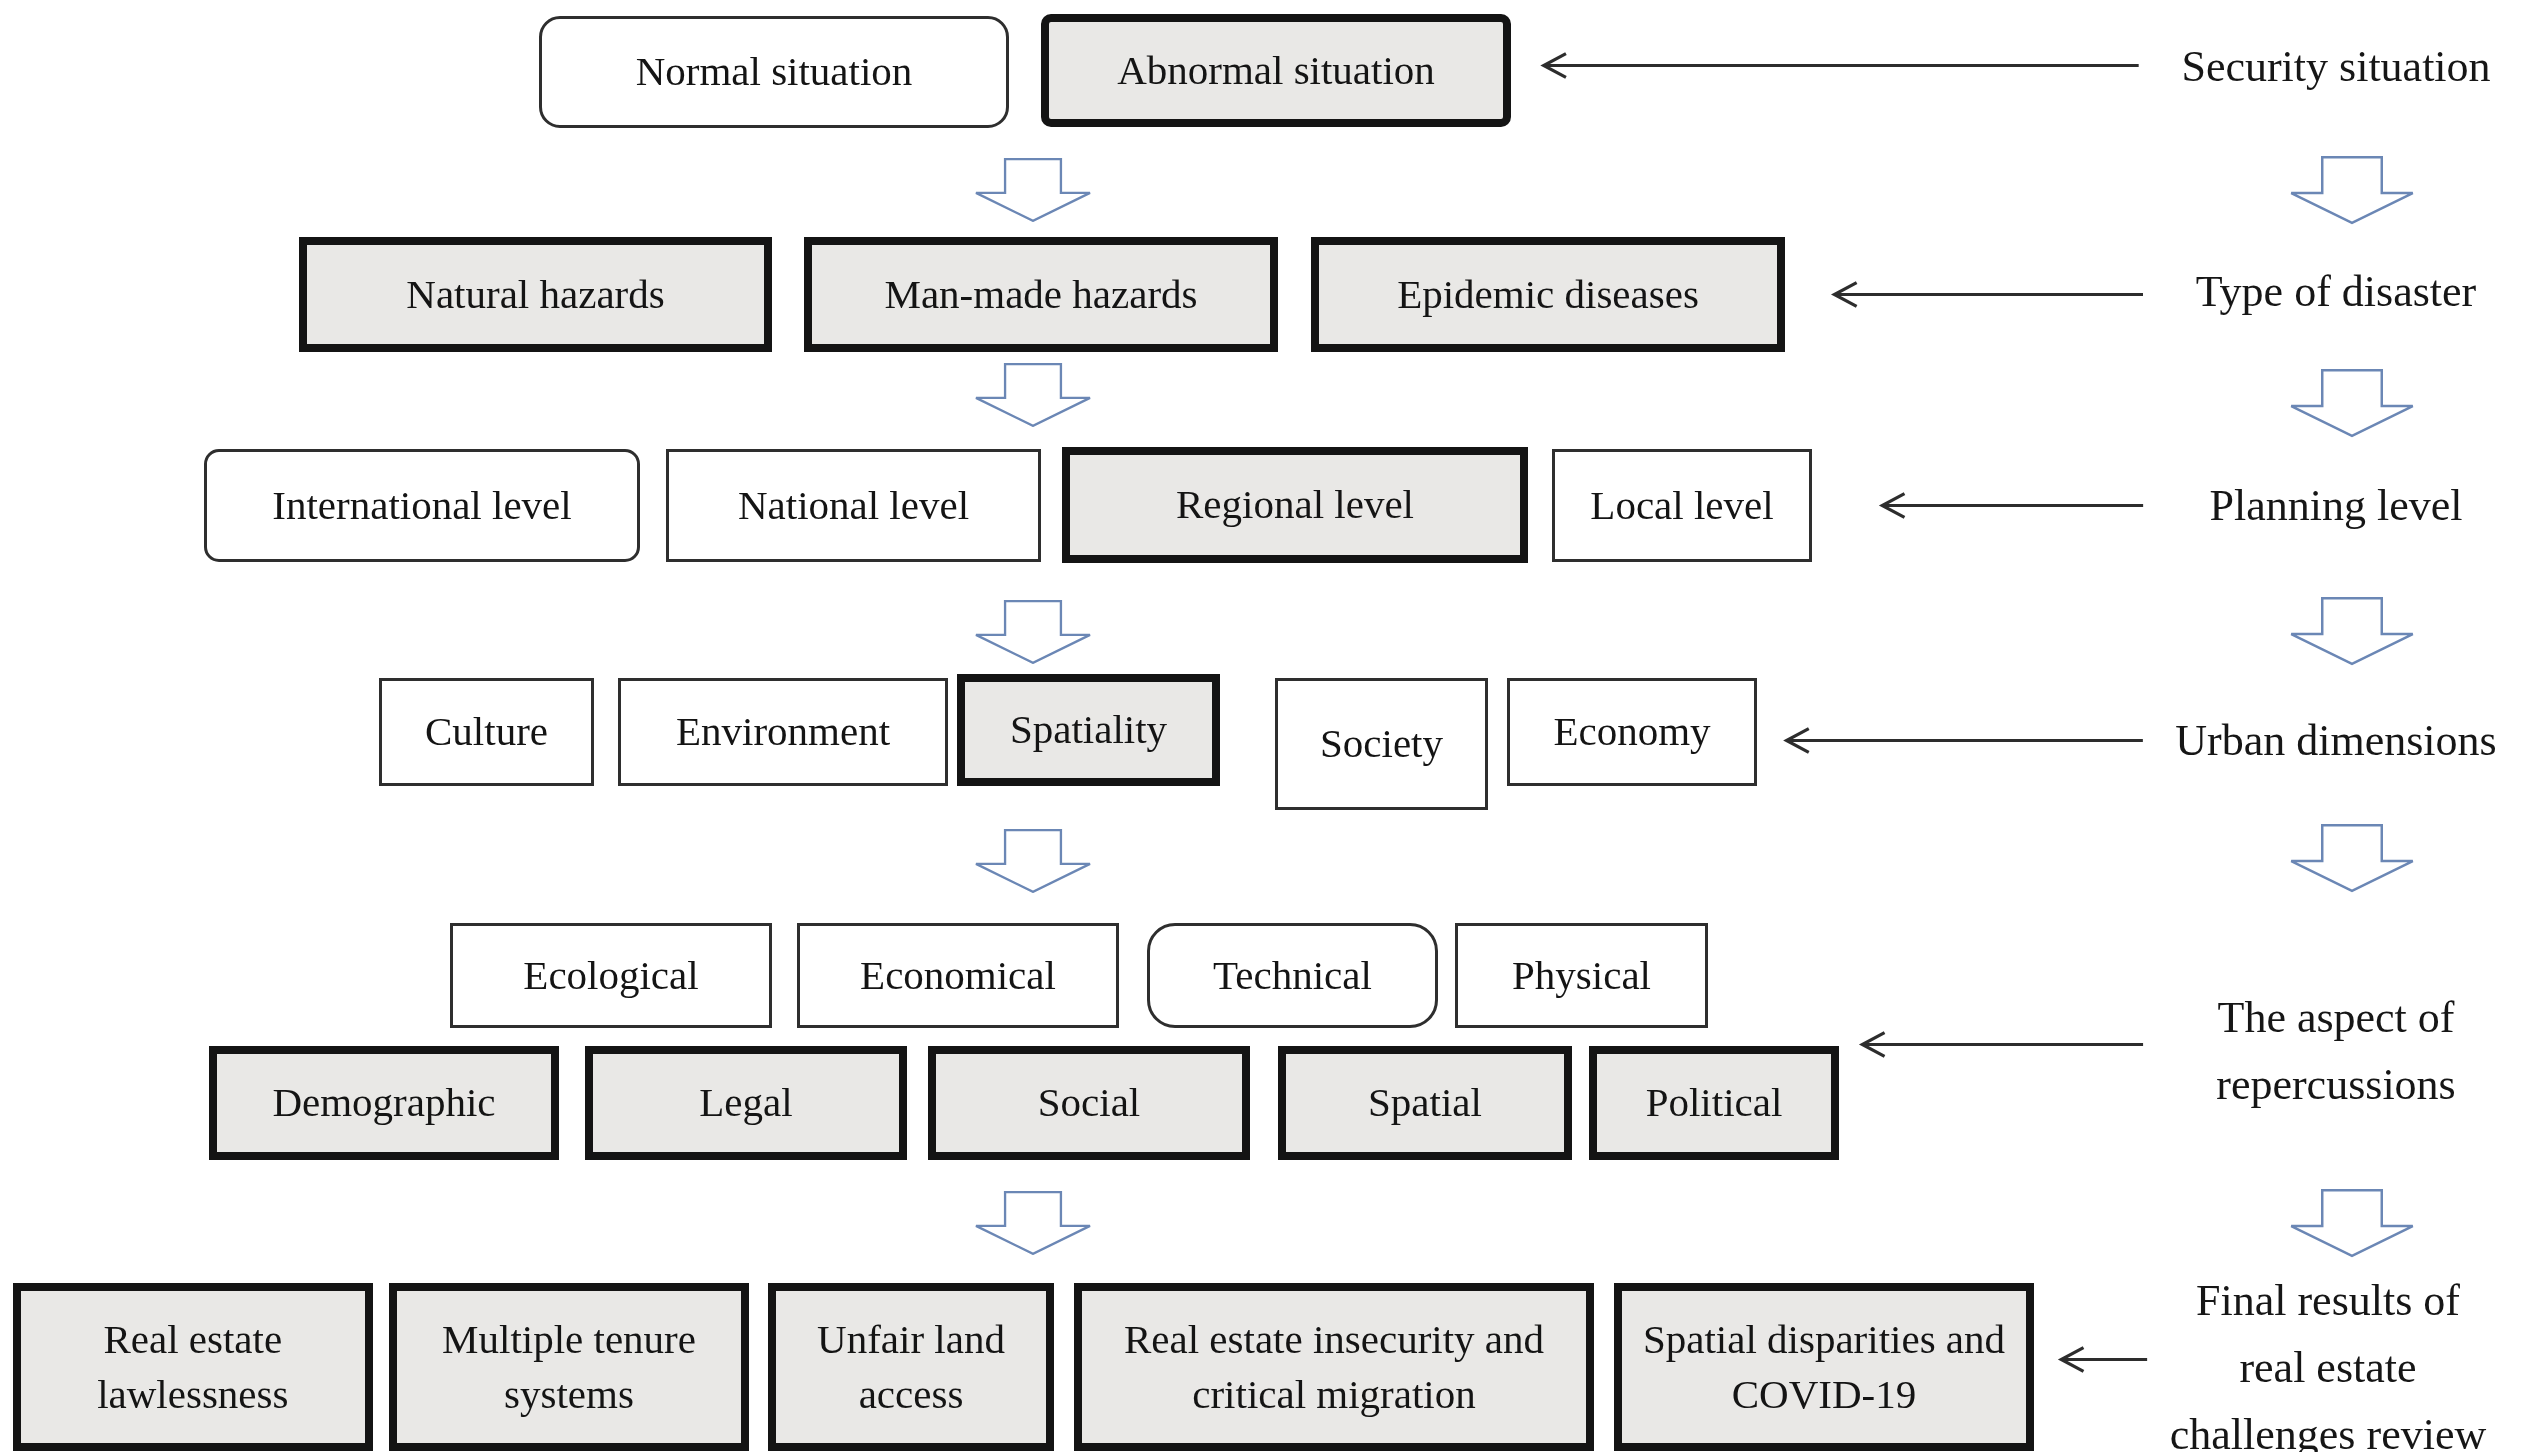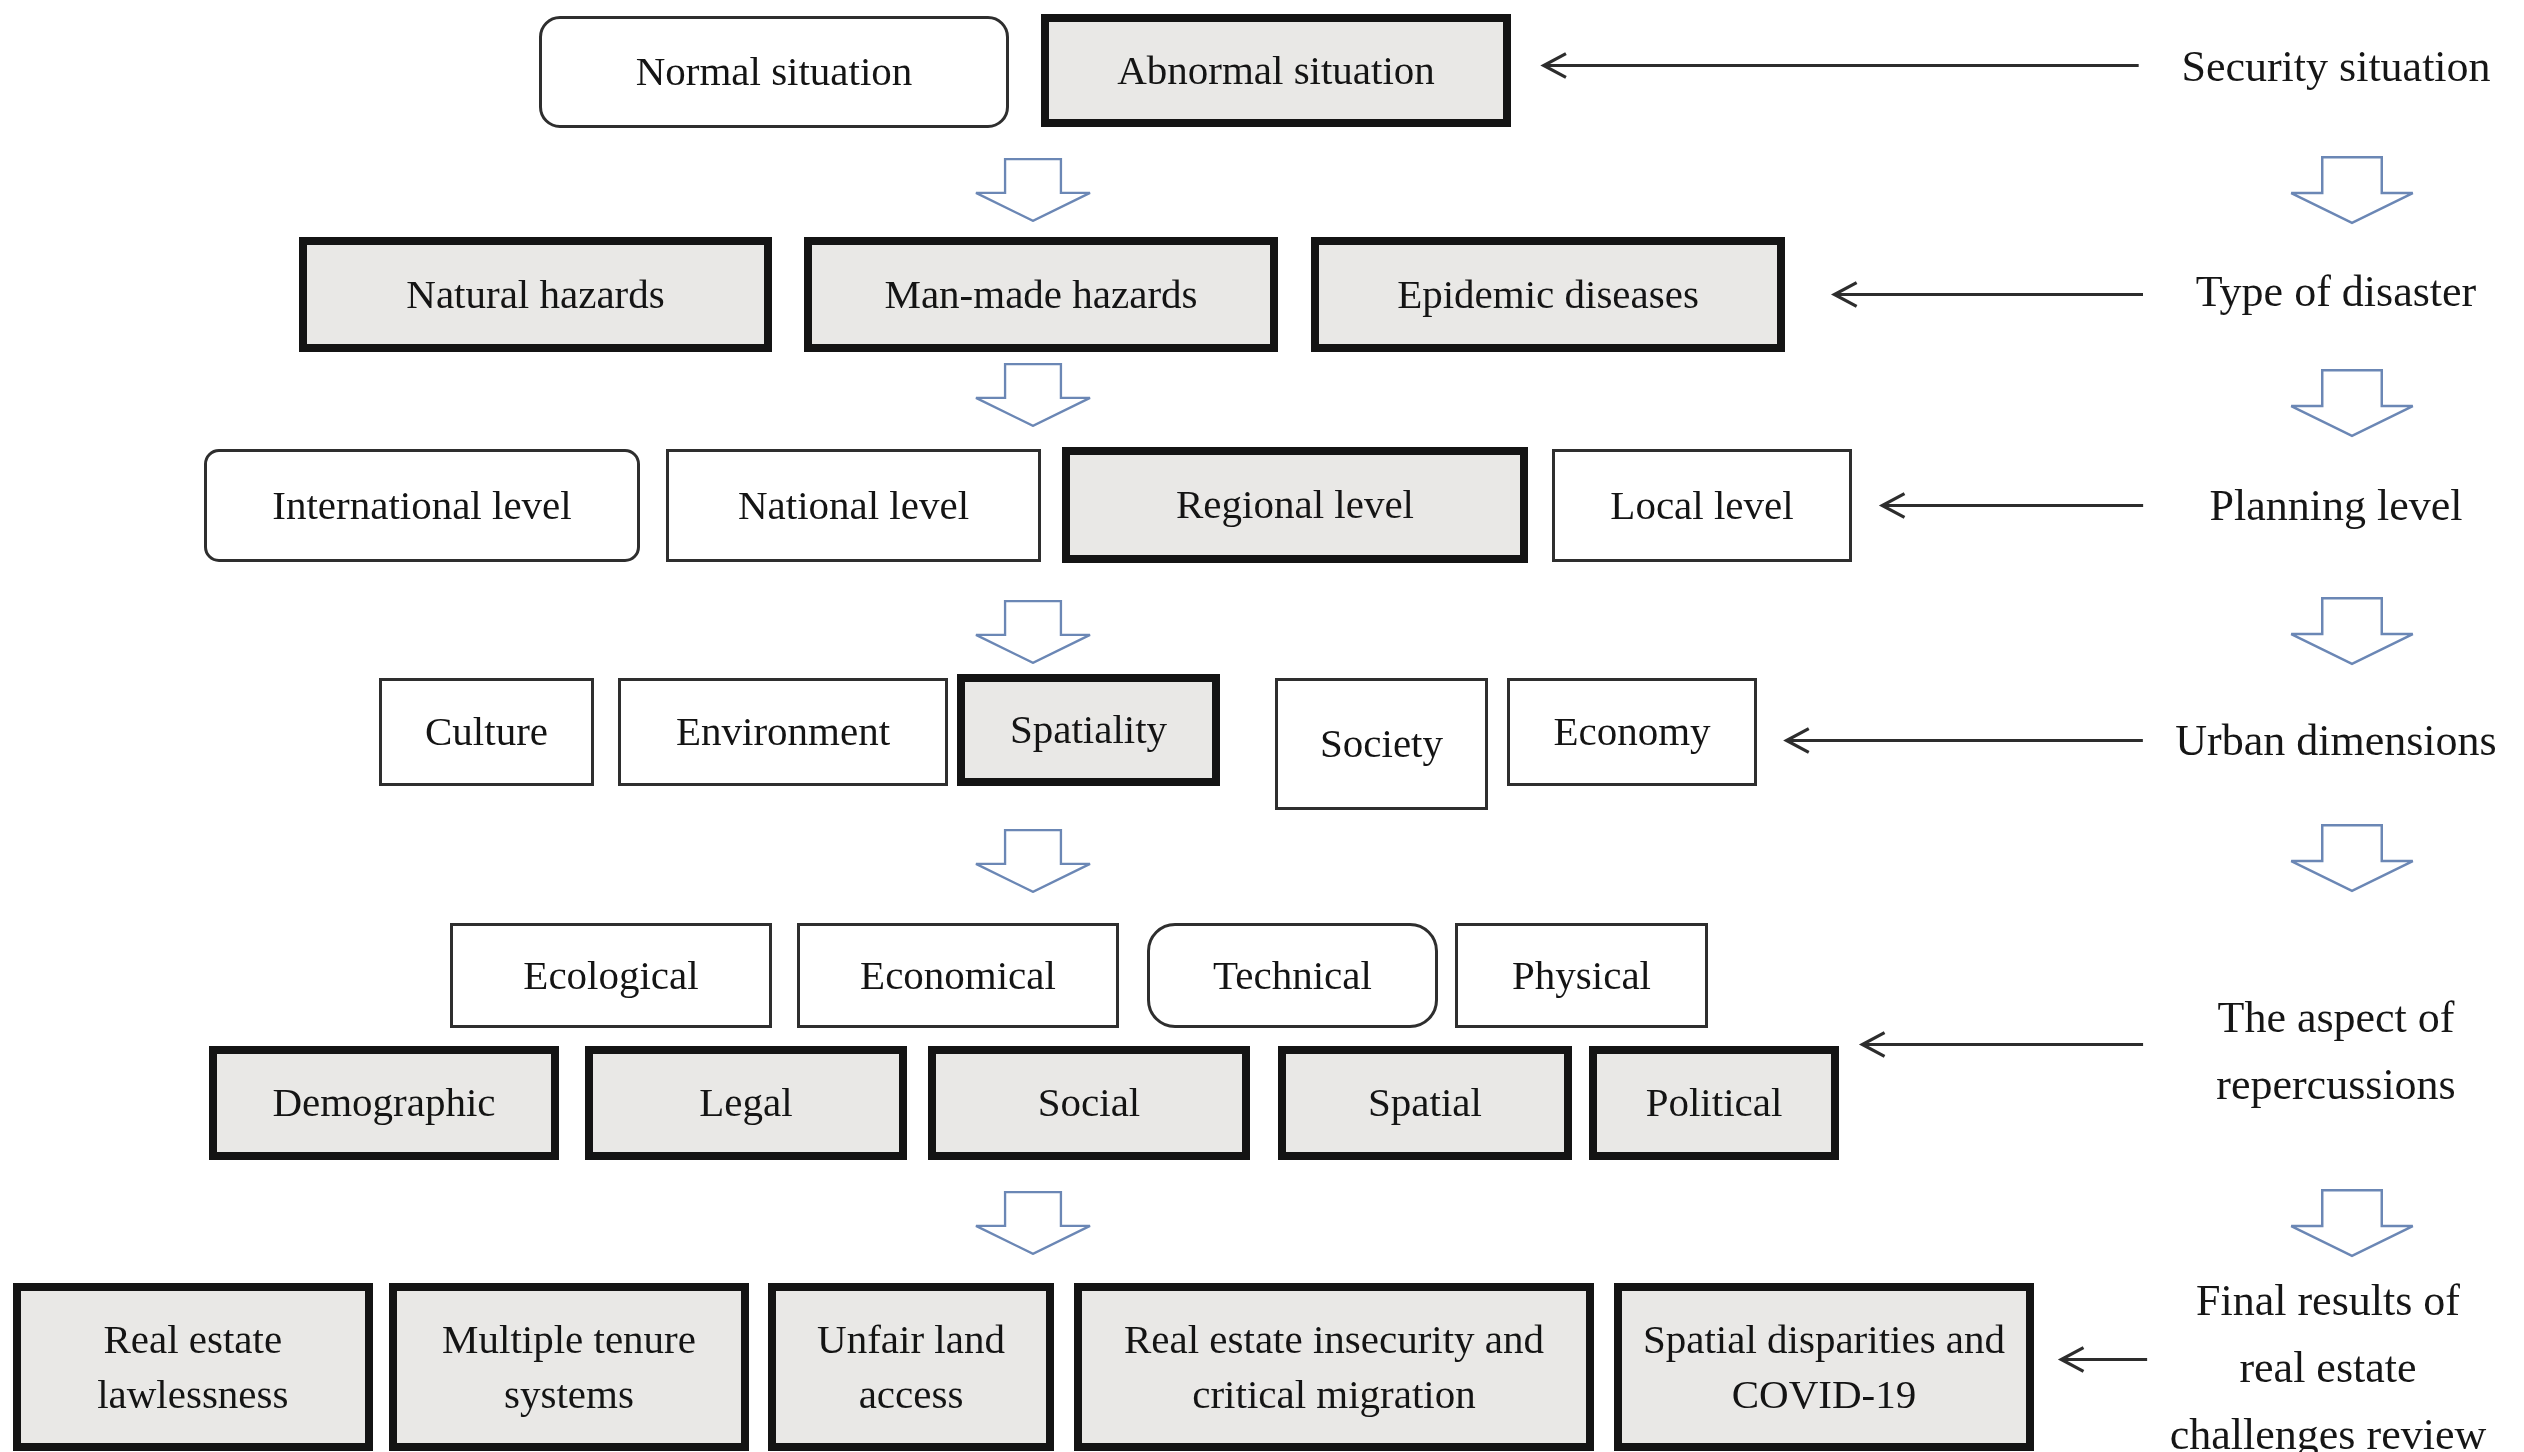--- a/index.html
+++ b/index.html
@@ -38,21 +38,21 @@
   }
 </style>
 </head>
 <body>
 
 <div class="canvas">
 
   <div class="box" style="left:539px;top:16px;width:470px;height:112px;border-radius:21px;">
       <span>Normal situation</span>
     </div>
-  <div class="box filled" style="left:1041px;top:14.4px;width:470px;height:113px;">
+  <div class="box filled" style="left:1041px;top:14.4px;width:470px;height:113px;border-radius:10px;">
       <span>Abnormal situation</span>
     </div>
 
   <div class="box filled" style="left:299px;top:237px;width:473px;height:115px;">
       <span>Natural hazards</span>
     </div>
   <div class="box filled" style="left:804px;top:237px;width:474px;height:115px;">
       <span>Man-made hazards</span>
     </div>
   <div class="box filled" style="left:1311px;top:237px;width:474px;height:115px;">
@@ -61,21 +61,21 @@
 
   <div class="box" style="left:204px;top:449px;width:436px;height:113px;border-radius:15px;">
       <span>International level</span>
     </div>
   <div class="box" style="left:666px;top:449px;width:375px;height:113px;">
       <span>National level</span>
     </div>
   <div class="box filled" style="left:1062px;top:447px;width:466px;height:116px;">
       <span>Regional level</span>
     </div>
-  <div class="box" style="left:1552px;top:449px;width:300px;height:113px;">
+  <div class="box" style="left:1552px;top:449px;width:260px;height:113px;">
       <span>Local level</span>
     </div>
 
   <div class="box" style="left:379px;top:678px;width:215px;height:108px;">
       <span>Culture</span>
     </div>
   <div class="box" style="left:618px;top:678px;width:330px;height:108px;">
       <span>Environment</span>
     </div>
   <div class="box filled" style="left:957px;top:674px;width:263px;height:112px;">

